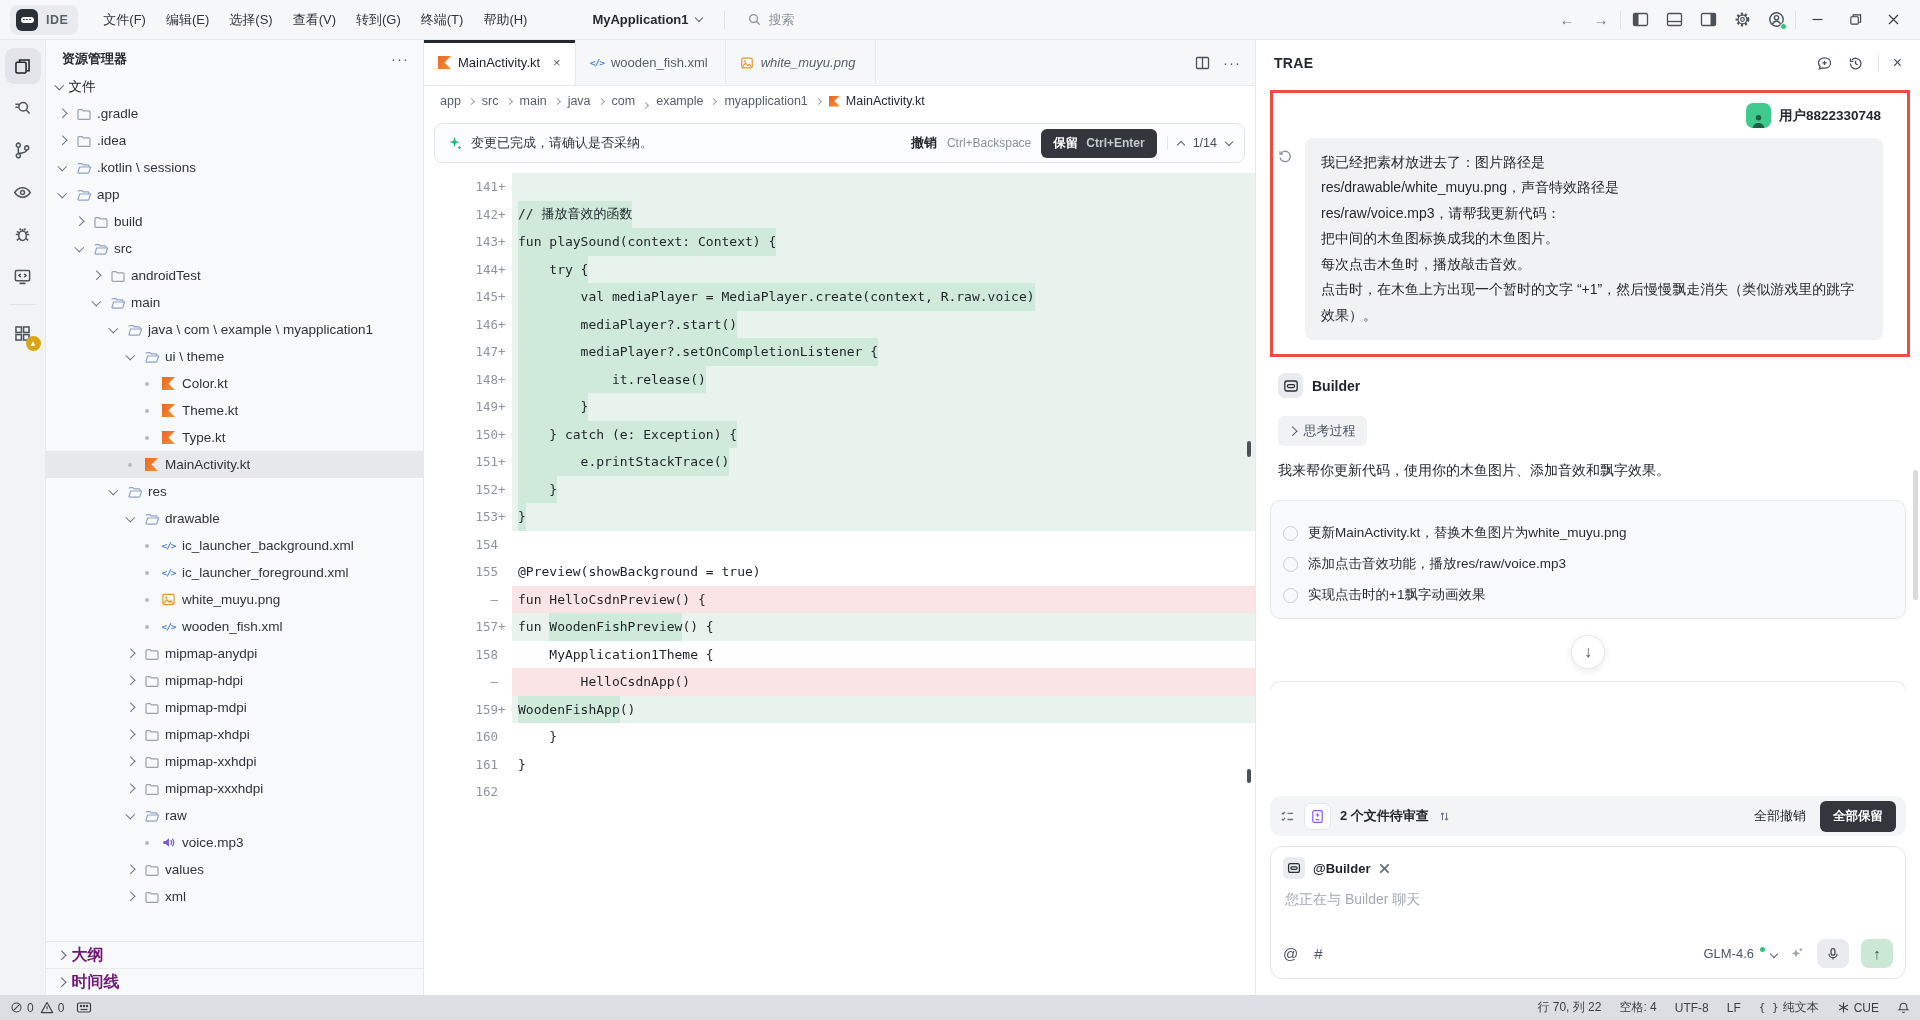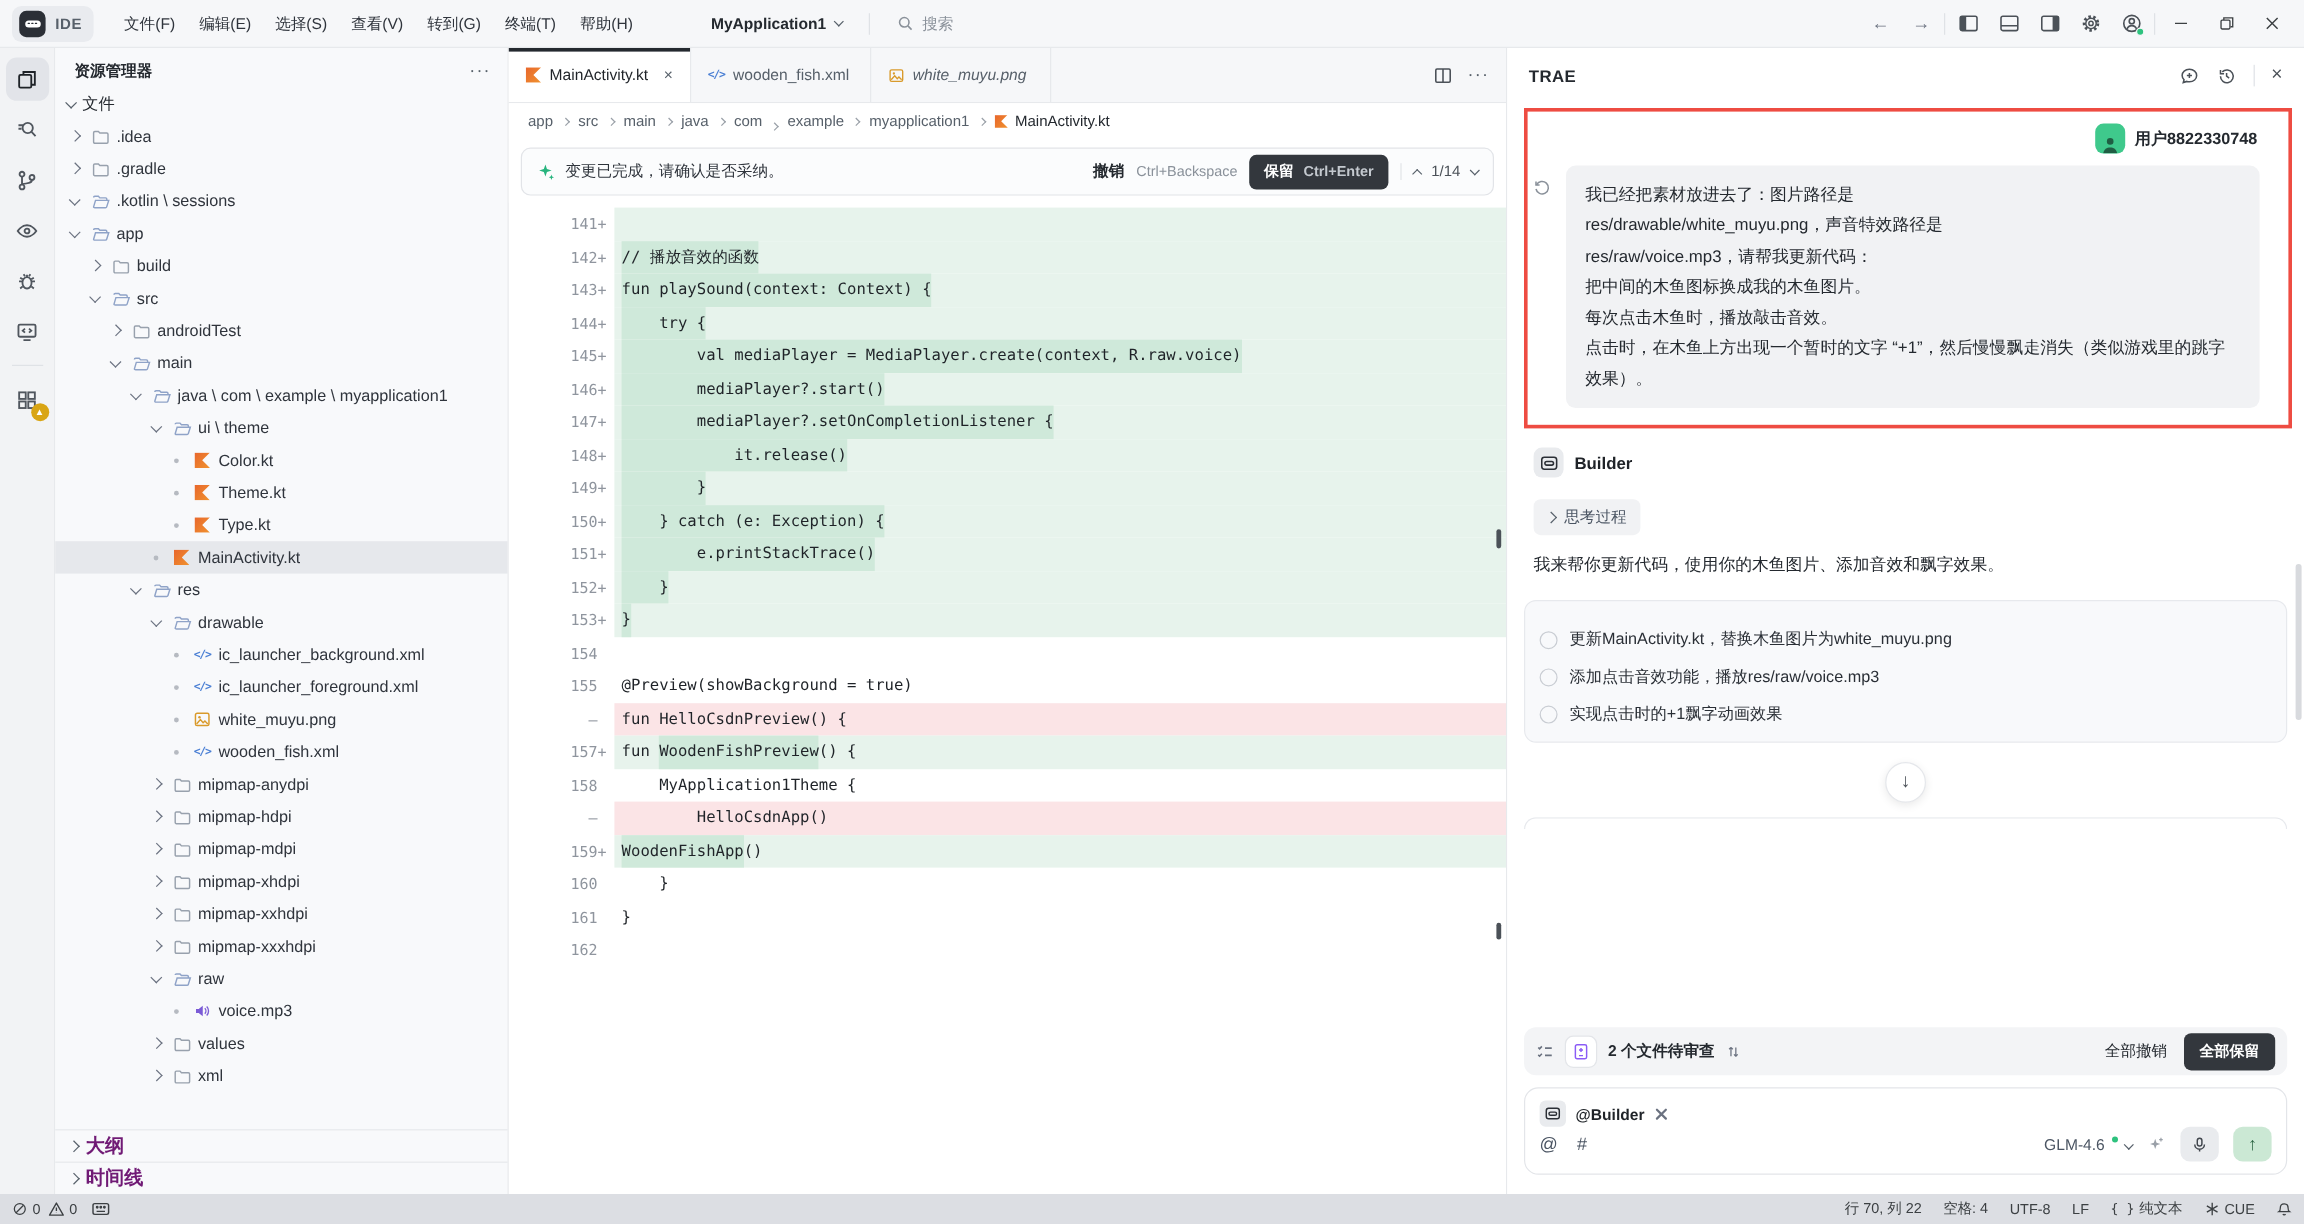--- a/index.html
+++ b/index.html
@@ -340,34 +340,34 @@
           <div class="trow c-r k-f" style="padding-left: 8px;">
             <span class="slot16">
               <span class="chev"></span>
             </span>
             <span class="tico">
               <svg class="ic-f" width="16" height="16" viewBox="0 0 16 16" fill="none" stroke="#98a1ad" stroke-width="1.2">
                 <path d="M2 4.6c0-.6.4-1 1-1h3l1.2 1.3H13c.6 0 1 .4 1 1v6.5c0 .6-.4 1-1 1H3c-.6 0-1-.4-1-1z"></path>
               </svg>
 
             </span>
-            <span class="tlabel">.idea</span>
+            <span class="tlabel">.gradle</span>
           </div>
 
           <div class="trow c-r k-f" style="padding-left: 8px;">
             <span class="slot16">
               <span class="chev"></span>
             </span>
             <span class="tico">
               <svg class="ic-f" width="16" height="16" viewBox="0 0 16 16" fill="none" stroke="#98a1ad" stroke-width="1.2">
                 <path d="M2 4.6c0-.6.4-1 1-1h3l1.2 1.3H13c.6 0 1 .4 1 1v6.5c0 .6-.4 1-1 1H3c-.6 0-1-.4-1-1z"></path>
               </svg>
 
             </span>
-            <span class="tlabel">.gradle</span>
+            <span class="tlabel">.idea</span>
           </div>
 
           <div class="trow c-d k-o" style="padding-left: 8px;">
             <span class="slot16">
               <span class="chev"></span>
             </span>
             <span class="tico">
 
               <svg class="ic-o" width="16" height="16" viewBox="0 0 16 16" fill="none" stroke="#8fa3c8" stroke-width="1.2">
                 <path d="M2 4.6c0-.6.4-1 1-1h3l1.2 1.3H12c.6 0 1 .4 1 1V7"></path>
@@ -1141,20 +1141,21 @@
                   <rect x="4.4" y="6.6" width="7.2" height="3" rx="1.5"></rect>
                 </svg>
             </span>
             <b>@Builder</b>
             <span class="ic">
               <svg width="13" height="13" viewBox="0 0 14 14" stroke="#6b7280" stroke-width="2" stroke-linecap="round">
                   <path d="M3 11 11 3M3 3l8 8"></path>
                 </svg>
             </span>
           </div>
+          <div class="placeholder">您正在与 Builder 聊天</div>
           <div class="input-foot">
             <button class="glyph-btn">@</button>
             <button class="glyph-btn">#</button>
             <div class="input-right">
               <button class="model-sel">
                 <span>GLM-4.6</span>
                 <span class="gdot"></span>
                 <span class="cd"></span>
               </button>
               <span class="ic">

